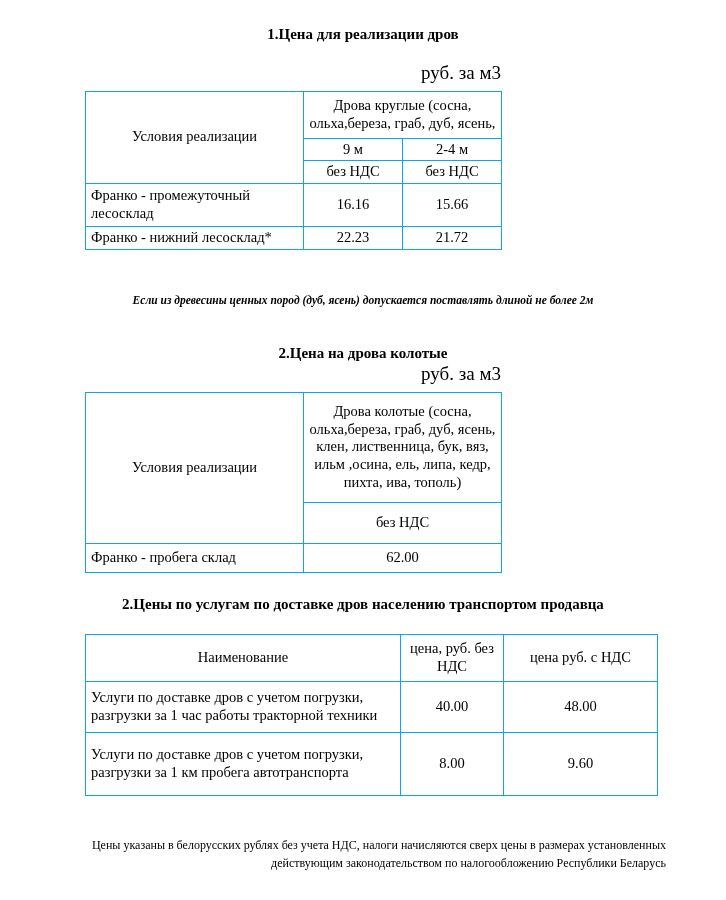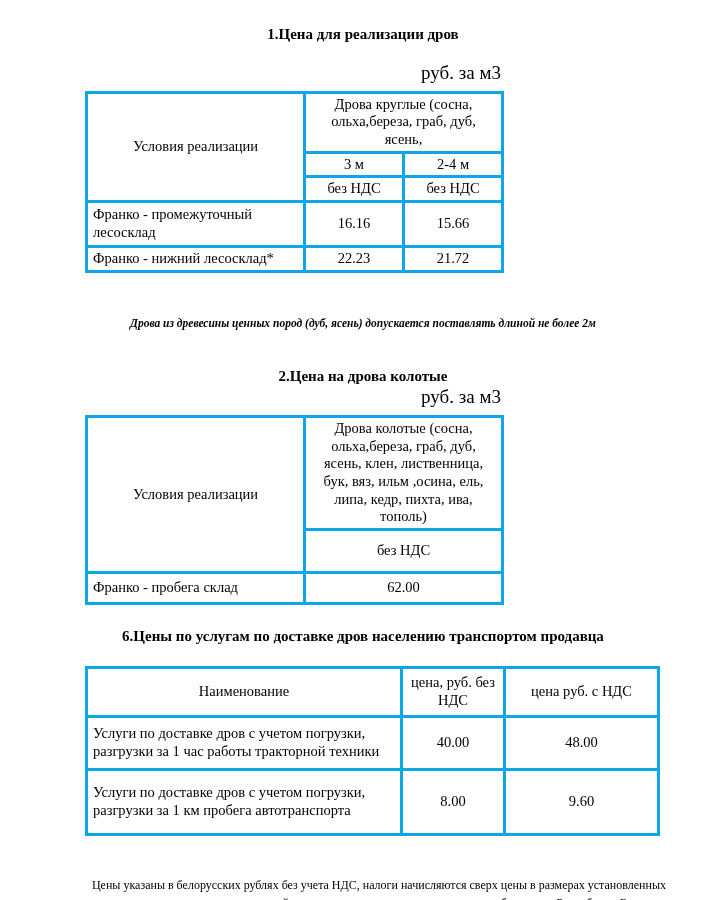--- a/index.html
+++ b/index.html
@@ -40,21 +40,21 @@
     line-height: 1.2;
   }
 
   
   table {
     border-collapse: collapse;
     font-size: 14.5px;
     table-layout: fixed;
   }
   table td {
-    border: 3px solid #0ea5e9;
+    border: 1px solid #0ea5e9;
     padding: 2px 5px;
     vertical-align: middle;
     line-height: 1.22;
   }
   .c { text-align: center; }
   .l { text-align: left; }
 
   
   .tbl-a { width: 416px; margin-left: 85px; }
   .tbl-a .col-cond  { width: 218px; }
@@ -117,21 +117,21 @@
       <col class="col-cond">
         <col class="col-p1">
         <col class="col-p2">
     </colgroup>
     <tbody>
       <tr>
         <td class="c" rowspan="3">Условия реализации</td>
         <td class="c" colspan="2" style="height:42px;">Дрова круглые (сосна, ольха,береза, граб, дуб, ясень,</td>
       </tr>
       <tr>
-        <td class="c">3 м</td>
+        <td class="c">9 м</td>
         <td class="c">2-4 м</td>
       </tr>
       <tr>
         <td class="c">без НДС</td>
         <td class="c">без НДС</td>
       </tr>
       <tr>
         <td class="l" style="height:38px;">Франко - промежуточный лесосклад</td>
         <td class="c">16.16</td>
         <td class="c">15.66</td>
@@ -142,21 +142,21 @@
         <td class="c">21.72</td>
       </tr>
     </tbody>
   </table>
 
   <div class="sp-3"></div>
 
 
   <div class="sp-6"></div>
 
-  <div class="note-italic note-valuable">Дрова из древесины ценных пород (дуб, ясень) допускается поставлять длиной не более 2м</div>
+  <div class="note-italic note-valuable">Если из древесины ценных пород (дуб, ясень) допускается поставлять длиной не более 2м</div>
 
   <div class="sp-8"></div>
 
   <div class="section-title">2.Цена на дрова колотые</div>
 
   <div class="unit-caption" style="padding-right:225px;">руб. за м3</div>
 
   <div class="sp-5"></div>
 
   <table class="tbl-a">
@@ -174,21 +174,21 @@
       </tr>
       <tr>
         <td class="l" style="height:24px;">Франко - пробега склад</td>
         <td class="c">62.00</td>
       </tr>
     </tbody>
   </table>
 
   <div class="sp-7"></div>
 
-  <div class="section-title wide">6.Цены по услугам по доставке дров населению транспортом продавца</div>
+  <div class="section-title wide">2.Цены по услугам по доставке дров населению транспортом продавца</div>
 
   <div class="sp-9"></div>
 
   <table class="tbl-c">
     <colgroup>
       <col class="col-name">
         <col class="col-net">
         <col class="col-gross">
     </colgroup>
     <tbody>

